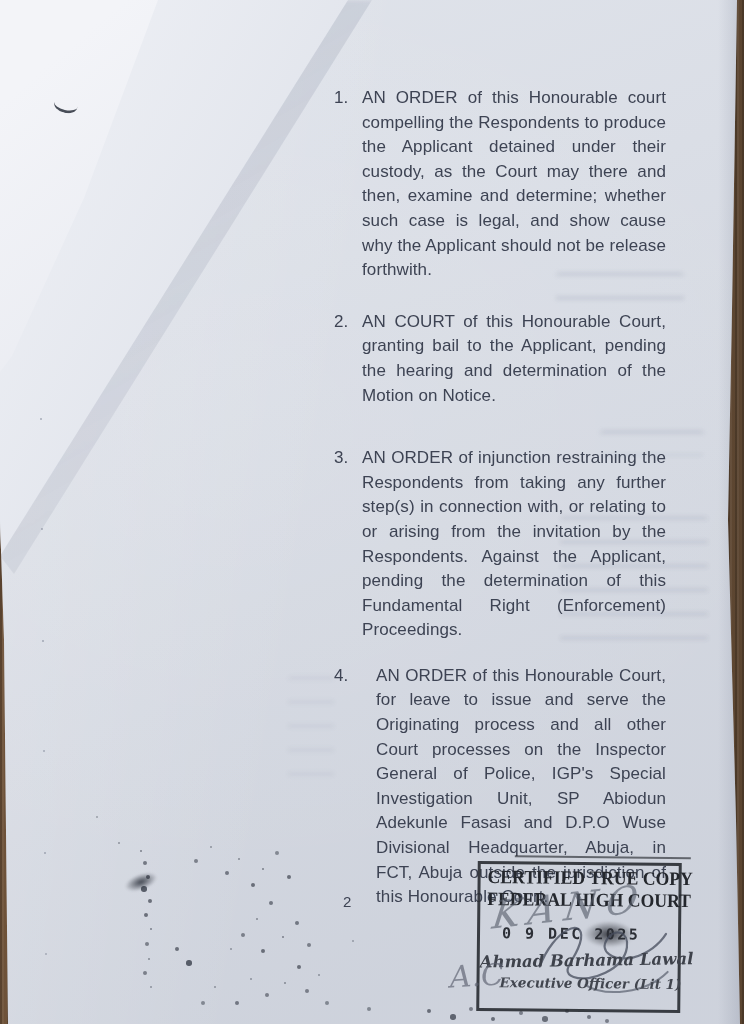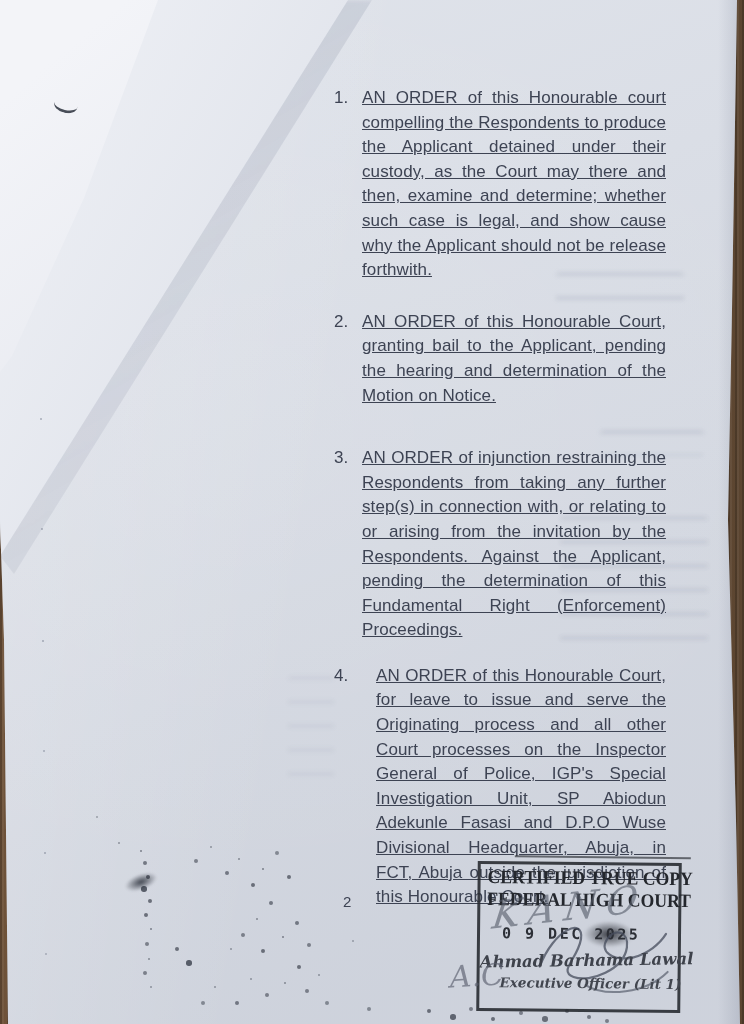--- a/index.html
+++ b/index.html
@@ -87,21 +87,21 @@
 
   
   .text-col{position:absolute;left:334px;top:86px;width:332px;color:#3d4353;
     font-size:17px;line-height:24.6px;letter-spacing:0.1px;}
   .para{display:flex;margin:0 0 27px 0;}
   .para:nth-child(2){margin-bottom:38px;}
   .para:nth-child(3){margin-bottom:21px;}
   .para:nth-child(4){margin-bottom:0;}
   .para .num{flex:none;width:28px;}
   .para:nth-child(4) .num{width:42px;}
-  .para .body{flex:1;text-align:justify;text-decoration:underline;}
+  .para .body{flex:1;text-align:justify;}
 
   .page-num{position:absolute;left:343px;top:893px;font-size:15px;color:#3d4353;}
 
   
   .stamp{position:absolute;left:477px;top:862px;width:198px;height:144px;
     border:3px solid rgba(40,43,49,.9);transform:rotate(0.6deg);color:#24272d;}
   .stamp::before{content:"";position:absolute;top:-9px;left:34px;right:-12px;height:2px;
     background:rgba(40,43,49,.65);}
   .stamp-line1,.stamp-line2{text-align:center;font-family:"Liberation Serif",serif;font-weight:700;
     font-size:19px;white-space:nowrap;transform:scaleX(.93);line-height:22px;}
@@ -143,21 +143,21 @@
     <div class="speckles"></div>
     <div class="blob"></div>
 
     <div class="text-col">
       <div class="para">
         <span class="num">1.</span>
         <span class="body">AN ORDER of this Honourable court compelling the Respondents to produce the Applicant detained under their custody, as the Court may there and then, examine and determine; whether such case is legal, and show cause why the Applicant should not be release forthwith.</span>
       </div>
       <div class="para">
         <span class="num">2.</span>
-        <span class="body">AN ORDER of this Honourable Court, granting bail to the Applicant, pending the hearing and determination of the Motion on Notice.</span>
+        <span class="body">AN COURT of this Honourable Court, granting bail to the Applicant, pending the hearing and determination of the Motion on Notice.</span>
       </div>
       <div class="para">
         <span class="num">3.</span>
         <span class="body">AN ORDER of injunction restraining the Respondents from taking any further step(s) in connection with, or relating to or arising from the invitation by the Respondents. Against the Applicant, pending the determination of this Fundamental Right (Enforcement) Proceedings.</span>
       </div>
       <div class="para">
         <span class="num">4.</span>
         <span class="body">AN ORDER of this Honourable Court, for leave to issue and serve the Originating process and all other Court processes on the Inspector General of Police, IGP's Special Investigation Unit, SP Abiodun Adekunle Fasasi and D.P.O Wuse Divisional Headquarter, Abuja, in FCT, Abuja outside the jurisdiction of this Honourable Court.</span>
       </div>
     </div>

